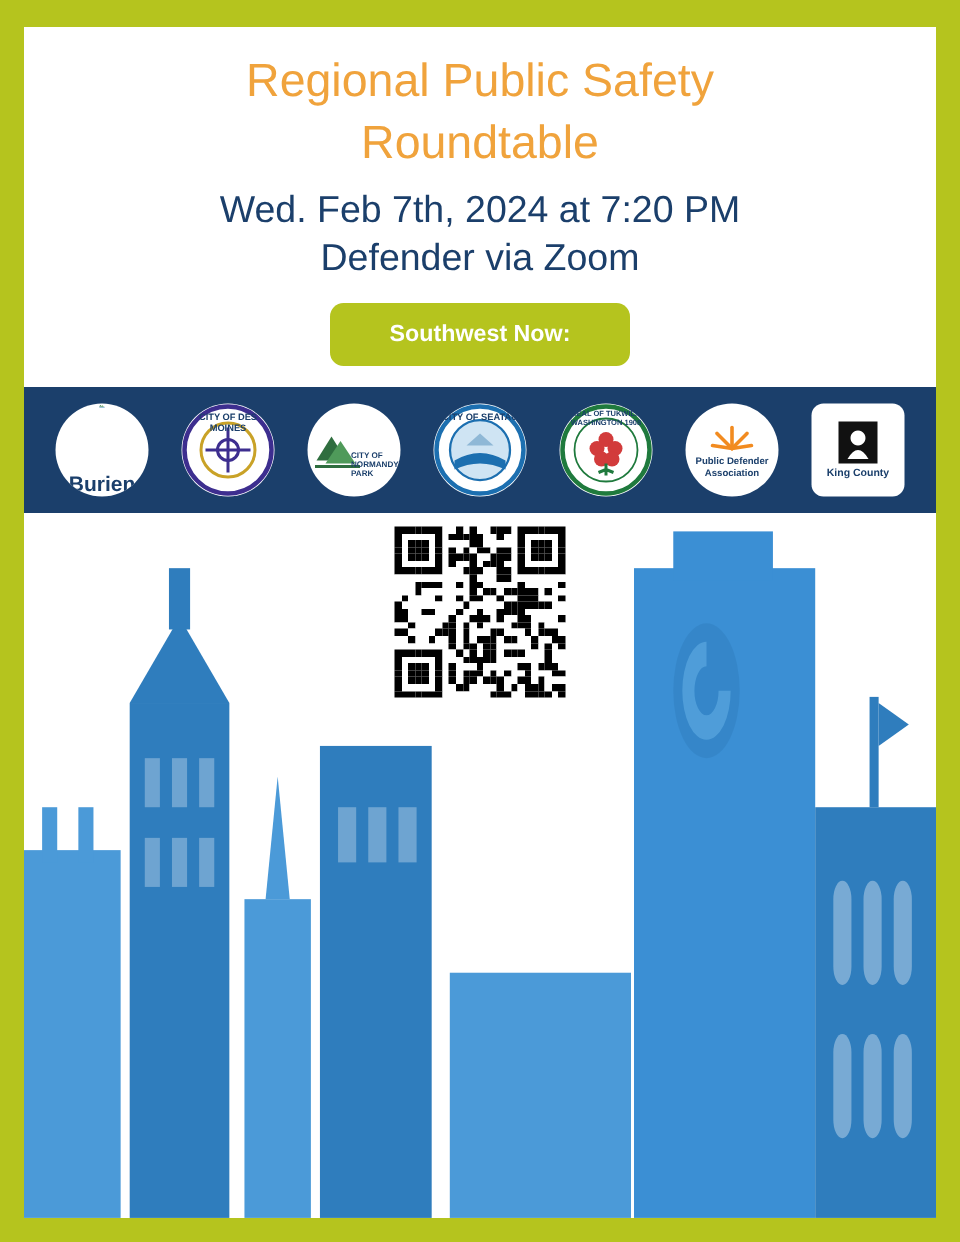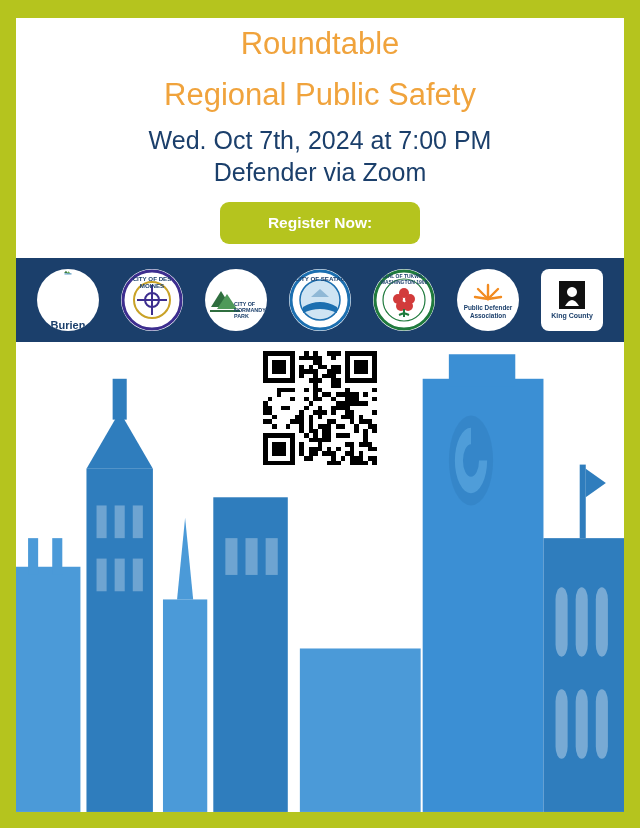--- a/index.html
+++ b/index.html
@@ -182,38 +182,38 @@
   }
 </style>
 </head>
 <body>
 
 <div class="flyer">
   <div class="inner">
 
 
     <div class="event">
+      <div class="event-title">Regional Public Safety</div>
       <div class="event-title" style="margin-top:0">Roundtable</div>
-      <div class="event-title">Regional Public Safety</div>
-      <div class="event-date">Wed. Oct 7th, 2024 at 7:00 PM</div>
+      <div class="event-date">Wed. Feb 7th, 2024 at 7:20 PM</div>
       <div class="event-mode">Defender via Zoom</div>
       <div class="register">
-        <span>Register Now:</span>
+        <span>Southwest Now:</span>
       </div>
     </div>
 
     <div class="logostrip">
       <div class="badge">
         <svg width="54" height="36" viewBox="0 0 54 36">
           <path d="M6 22 L16 10 L26 22 Z" fill="#3b7a3f"></path>
           <path d="M20 24 L30 12 L40 24 Z" fill="#6aa84f"></path>
           <rect x="8" y="24" width="38" height="3" fill="#2e7db2"></rect>
           <rect x="8" y="28" width="38" height="2" fill="#2e7db2"></rect>
         </svg>
-        <div class="bl" style="font-size:11px;color:#1b3f6b;margin-top:43px;">Burien</div>
+        <div class="bl" style="font-size:14px;color:#1b3f6b;margin-top:43px;">Burien</div>
       </div>
 
       <div class="badge">
         <svg width="62" height="62" viewBox="0 0 62 62">
           <circle cx="31" cy="31" r="29" fill="#ffffff" stroke="#3d2e8f" stroke-width="3"></circle>
           <circle cx="31" cy="31" r="18" fill="#ffffff" stroke="#c9a227" stroke-width="2"></circle>
           <path d="M31 16 L31 46 M16 31 L46 31" stroke="#3d2e8f" stroke-width="2"></path>
           <circle cx="31" cy="31" r="7" fill="none" stroke="#3d2e8f" stroke-width="2"></circle>
         </svg>
         <div class="bl" style="position:absolute;top:7px;left:0;right:0;">CITY OF DES MOINES</div>

